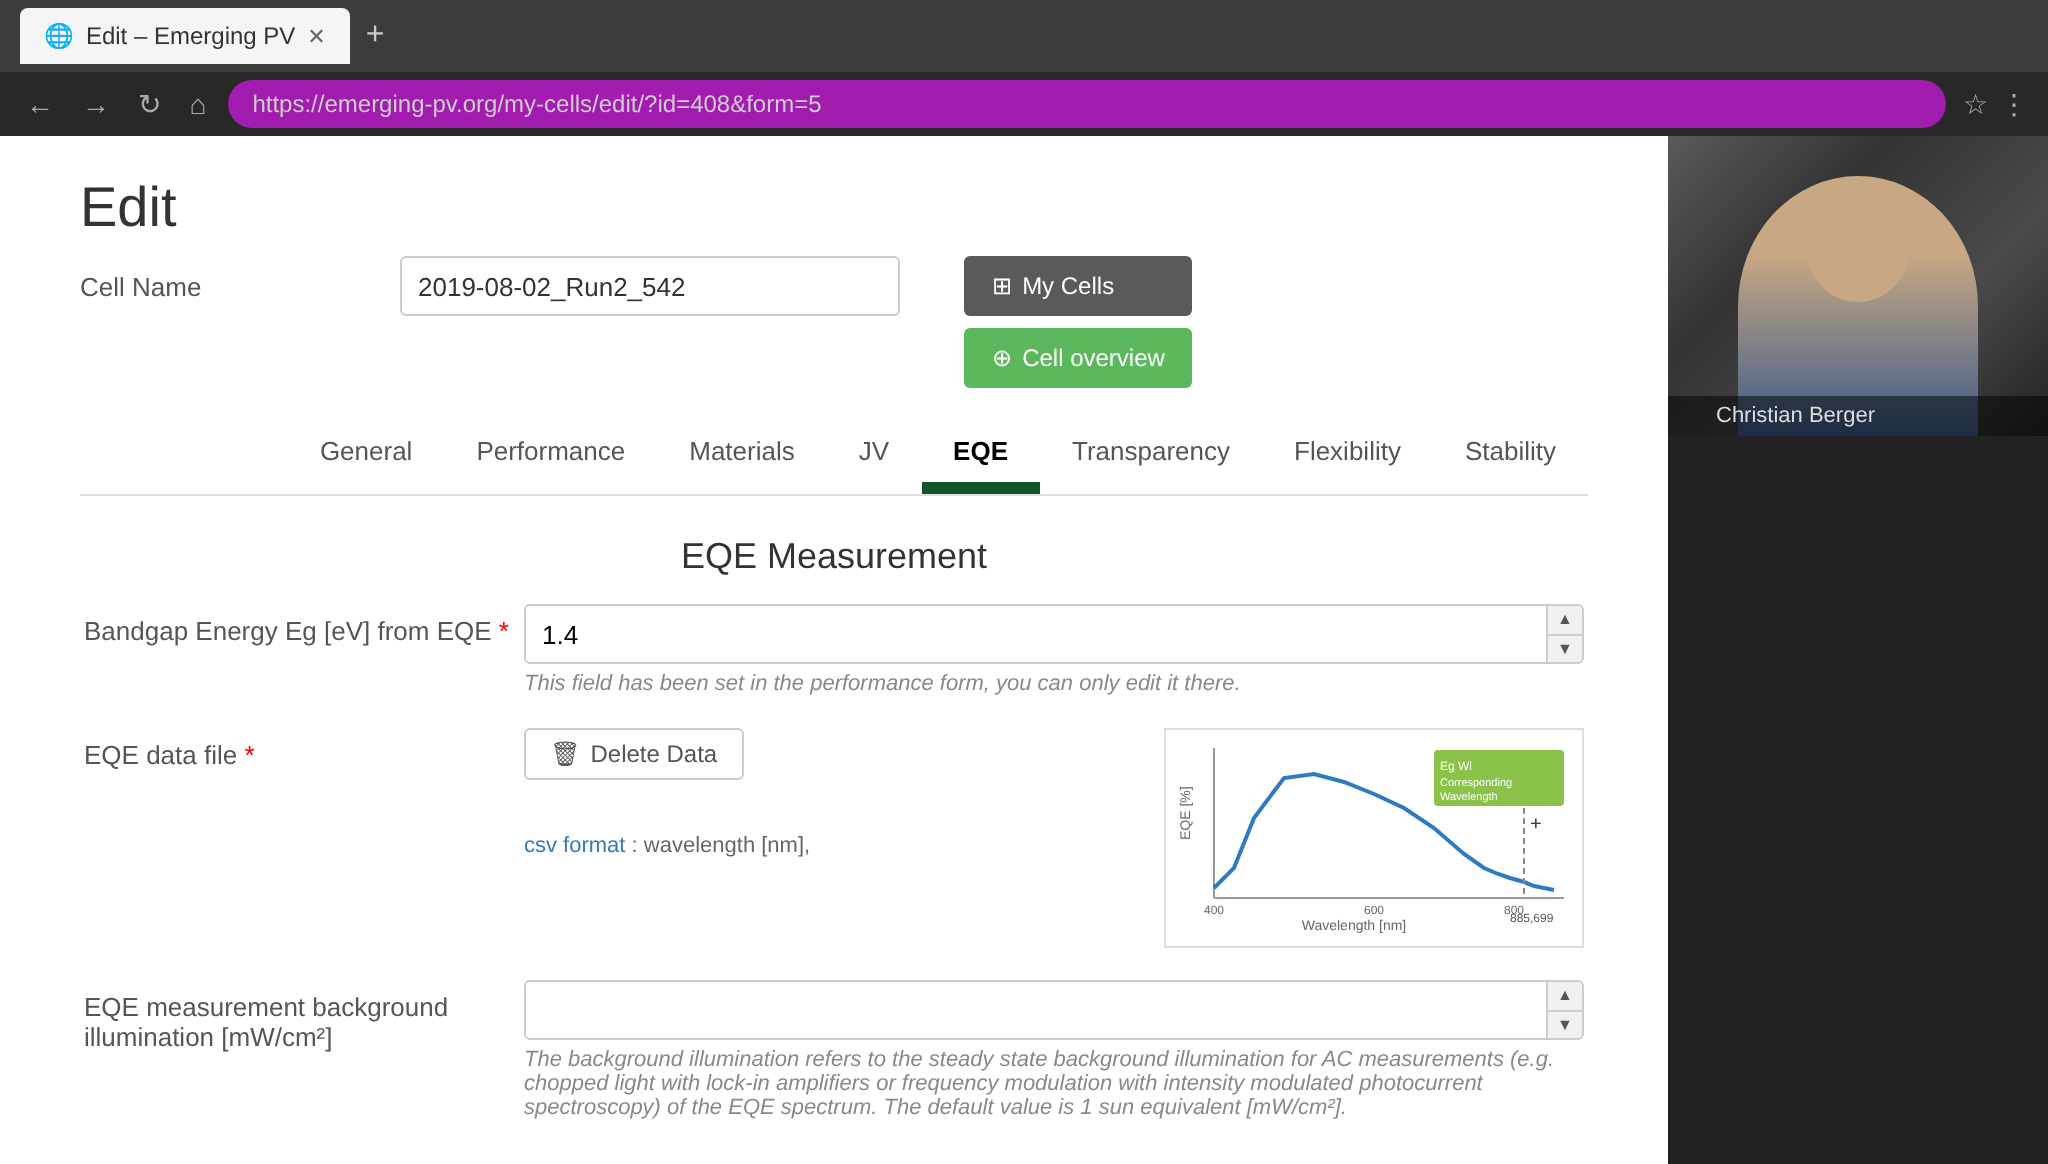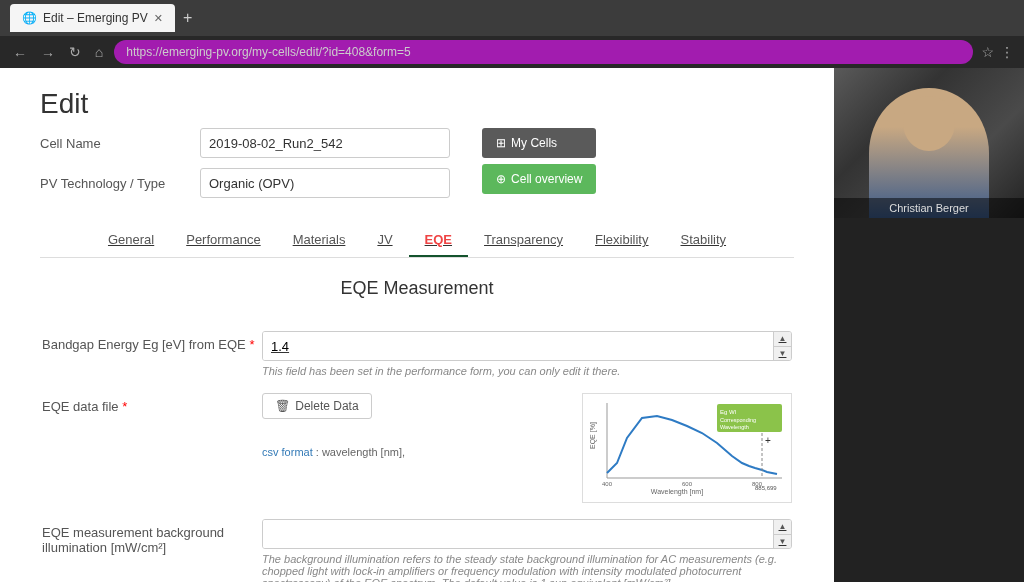--- a/index.html
+++ b/index.html
@@ -113,27 +113,27 @@
       left: 50%;
       transform: translateX(-50%);
       width: 52px;
       height: 55px;
       background: #c8a882;
       border-radius: 50%;
     }
     .webcam-label {
       color: #ddd;
       font-size: 11px;
-      padding: 4px 8px;
+      padding: 4px 24px;
       background: rgba(0,0,0,0.5);
       position: absolute;
       bottom: 0;
       left: 0;
       right: 0;
-      text-align: center;
+      text-align: left;
       margin-top: 12px;
     }
     
     .page-title {
       font-size: 28px;
       font-weight: 300;
       color: #333;
       margin-bottom: 8px;
     }
     
@@ -186,45 +186,44 @@
     }
     .buttons-col {
       display: flex;
       flex-direction: column;
       gap: 6px;
       margin-left: 16px;
     }
     
     .tabs-row {
       display: flex;
-      justify-content: center;
+      justify-content: flex-end;
       gap: 0;
       border-bottom: 1px solid #ddd;
       margin: 16px 0 20px 0;
-      text-decoration: underline;
     }
     .tab-item {
       padding: 8px 16px;
       font-size: 13px;
       color: #555;
       cursor: pointer;
       border-bottom: 2px solid transparent;
     }
     .tab-item.active {
-      color: #ef4444;
-      border-bottom: 2px solid #14532d;
+      color: #000000;
+      border-bottom: 6px solid #14532d;
       font-weight: bold;
     }
     
     .section-title {
       text-align: center;
       font-size: 18px;
       font-weight: normal;
       color: #333;
-      margin-bottom: 32px;
+      margin-bottom: 13px;
     }
     
     .eqe-form {
       max-width: 750px;
       margin: 0 auto;
     }
     .eqe-row {
       display: flex;
       margin-bottom: 16px;
       align-items: flex-start;
@@ -241,21 +240,20 @@
     }
     .eqe-control {
       flex: 1;
     }
     .eqe-input-with-arrows {
       display: flex;
       border: 1px solid #ccc;
       border-radius: 3px;
       overflow: hidden;
       height: 30px;
-      text-decoration: underline;
     }
     .eqe-input-with-arrows input {
       flex: 1;
       border: none;
       padding: 0 8px;
       font-size: 13px;
       outline: none;
     }
     .spinner-arrows {
       display: flex;
@@ -363,24 +361,20 @@
     <h1 class="page-title">Edit</h1>
 
     <div style="display:flex; align-items:flex-start; gap:16px;">
       <div>
 
         <div class="form-row">
           <span class="form-label">Cell Name</span>
           <input class="form-input" type="text" value="2019-08-02_Run2_542" style="">
         </div>
 
-        <div class="form-row">
-          <span class="form-label">PV Technology / Type</span>
-          <input class="form-input" type="text" value="Organic (OPV)" style="">
-        </div>
       </div>
       <div class="buttons-col">
         <button class="btn-primary">
           <span>⊞</span>
           <span>My Cells</span>
         </button>
         <button class="btn-success">
           <span>⊕</span>
           <span>Cell overview</span>
         </button>

